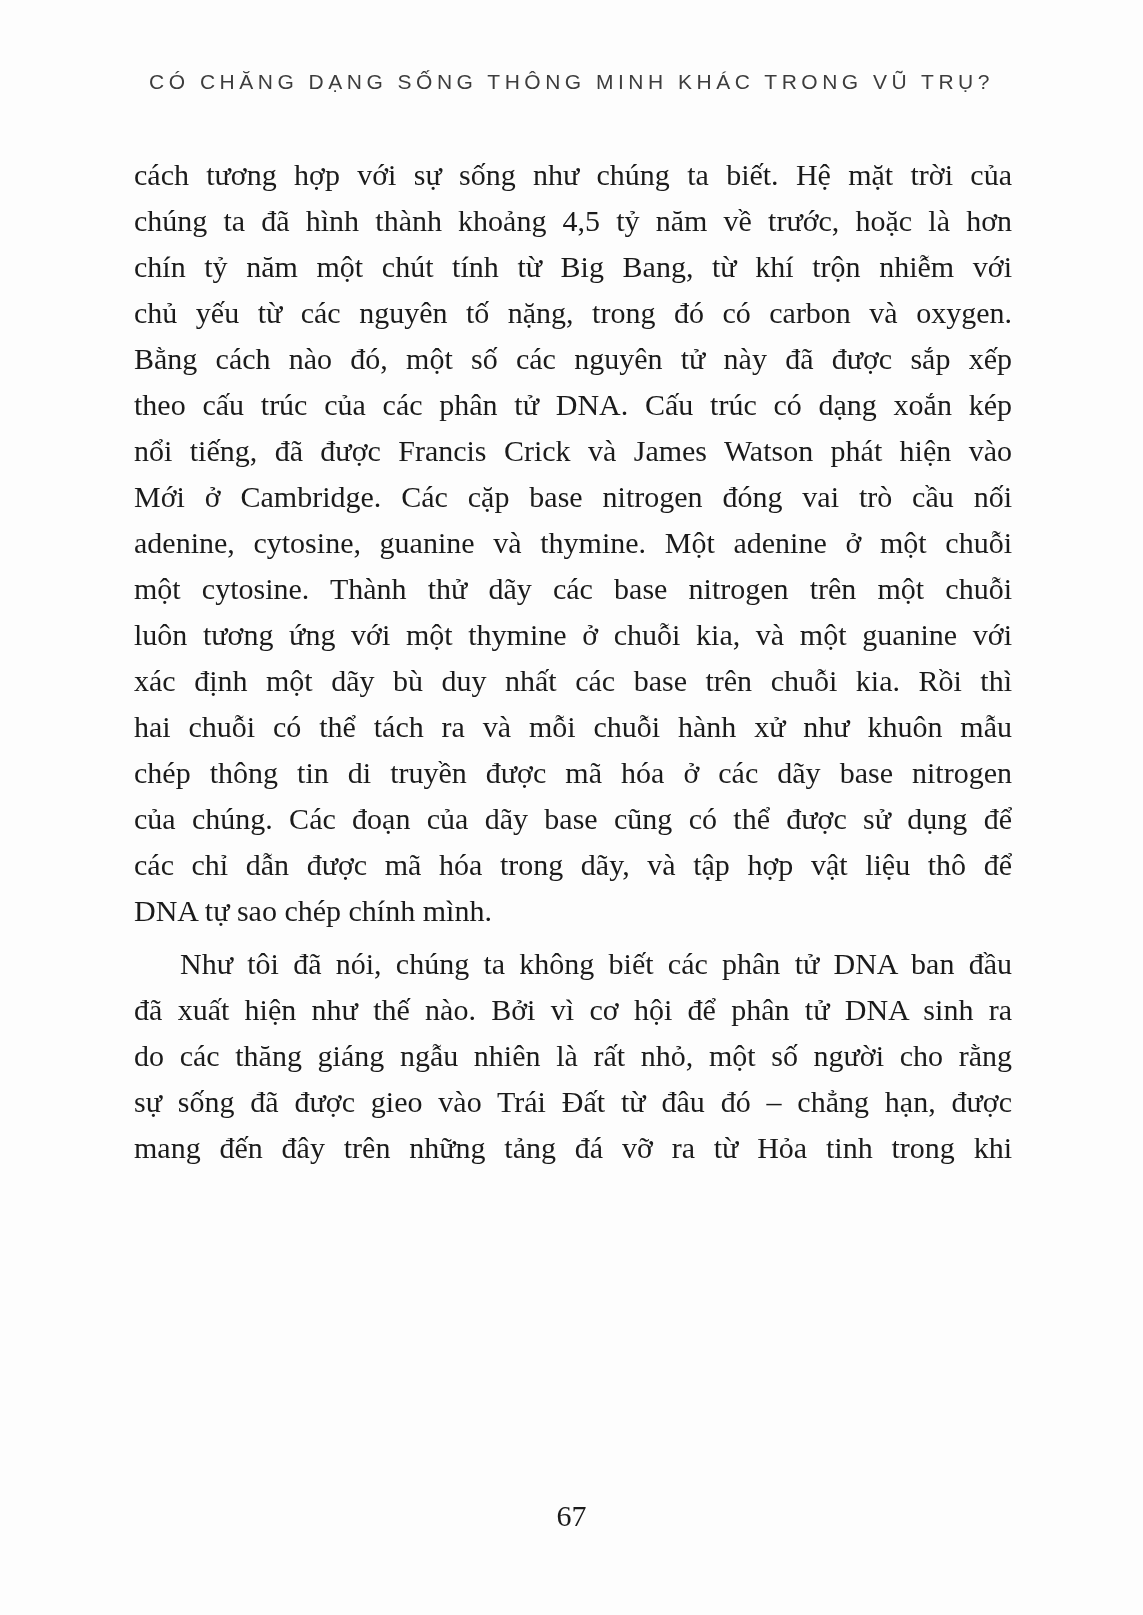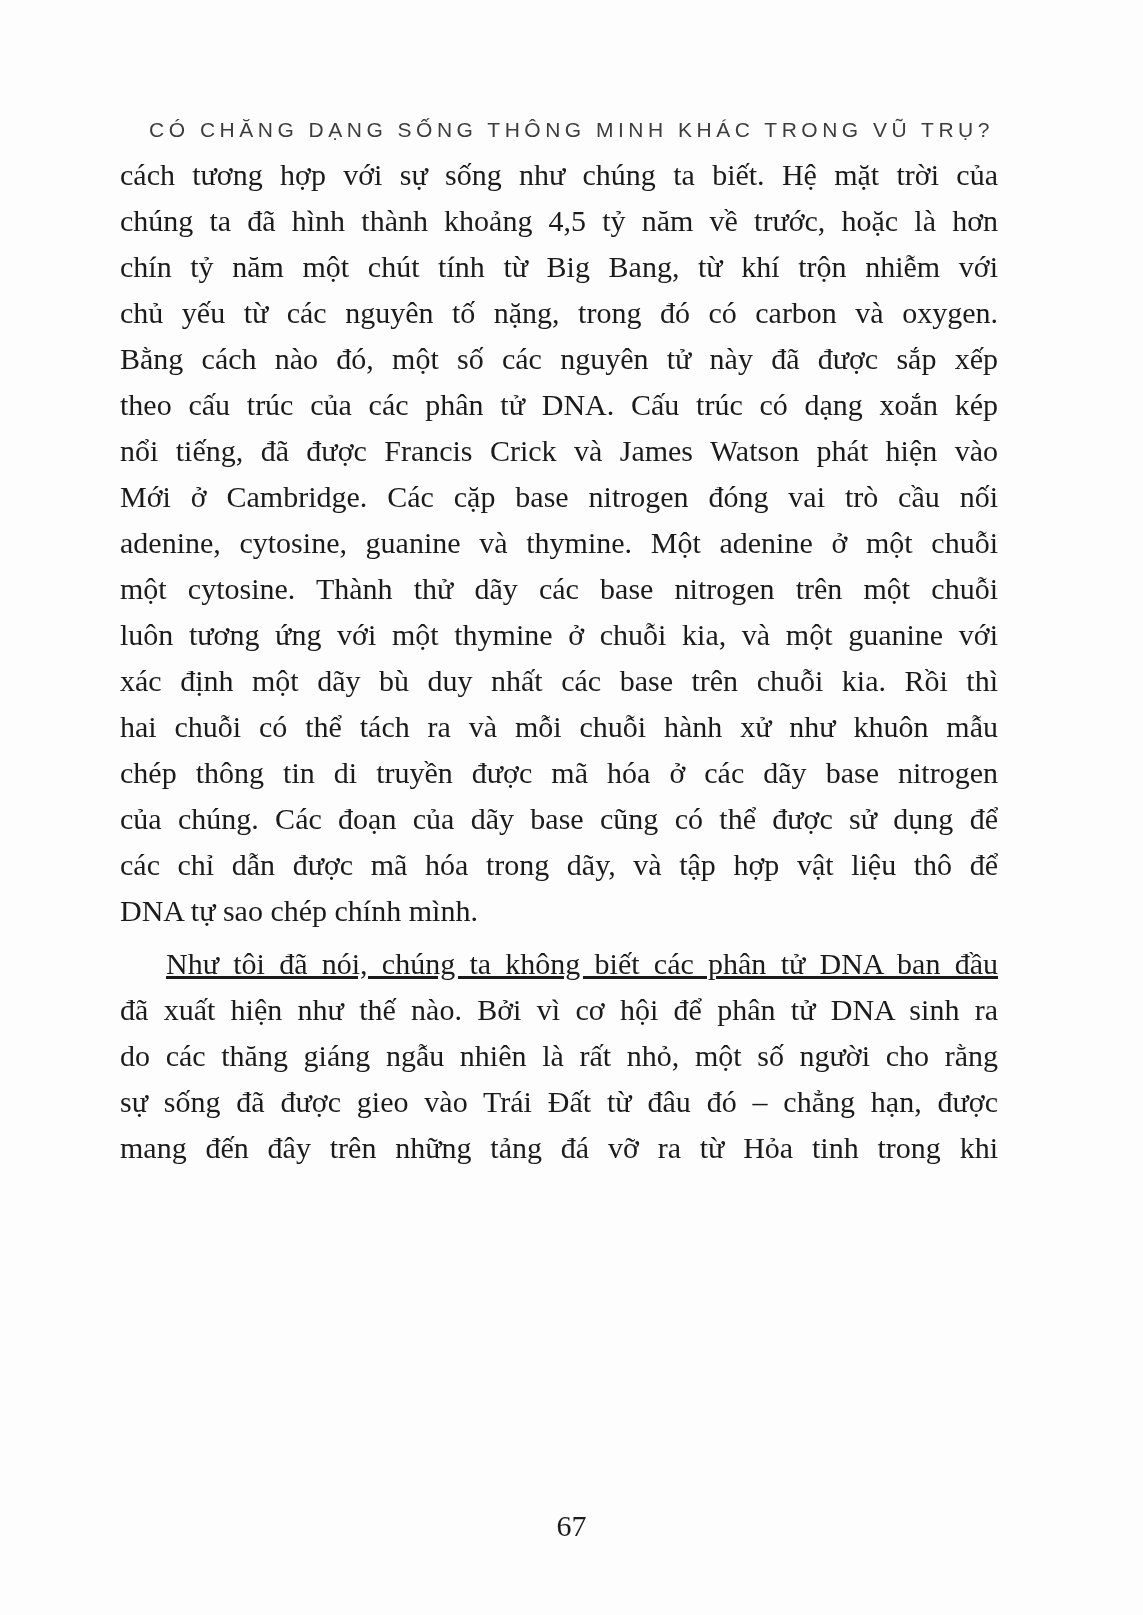--- a/index.html
+++ b/index.html
@@ -9,57 +9,56 @@
   }
   .page {
     position: relative;
     width: 1143px;
     height: 1615px;
     background: #fdfdfd;
     overflow: hidden;
     font-family: "Liberation Serif", "DejaVu Serif", serif;
   }
   .running-head {
-    margin-top: 118px;
+    margin-top: 70px;
     text-align: center;
     font-family: "Liberation Sans", "DejaVu Sans", sans-serif;
     font-size: 21px;
     font-weight: 500;
     letter-spacing: 4.5px;
     color: #3d3d3d;
     white-space: nowrap;
   }
   .text-block {
     position: absolute;
     top: 152px;
-    left: 120px;
+    left: 134px;
     width: 878px;
     font-size: 30px;
     line-height: 46px;
     color: #1b1b1b;
   }
   .paragraph { margin: 0; }
   .paragraph + .paragraph { margin-top: 7px; }
   .line {
     text-align: justify;
     text-align-last: justify;
     height: 46px;
     overflow: hidden;
     white-space: nowrap;
   }
   .line.lastline {
     text-align-last: left;
   }
   .line.indent {
     padding-left: 46px;
-    text-decoration: underline;
   }
   .page-number {
     position: absolute;
-    bottom: 72px;
+    bottom: 82px;
     left: 0;
     width: 100%;
     text-align: center;
     font-size: 30px;
     color: #1b1b1b;
   }
 </style>
 </head>
 <body>
 

